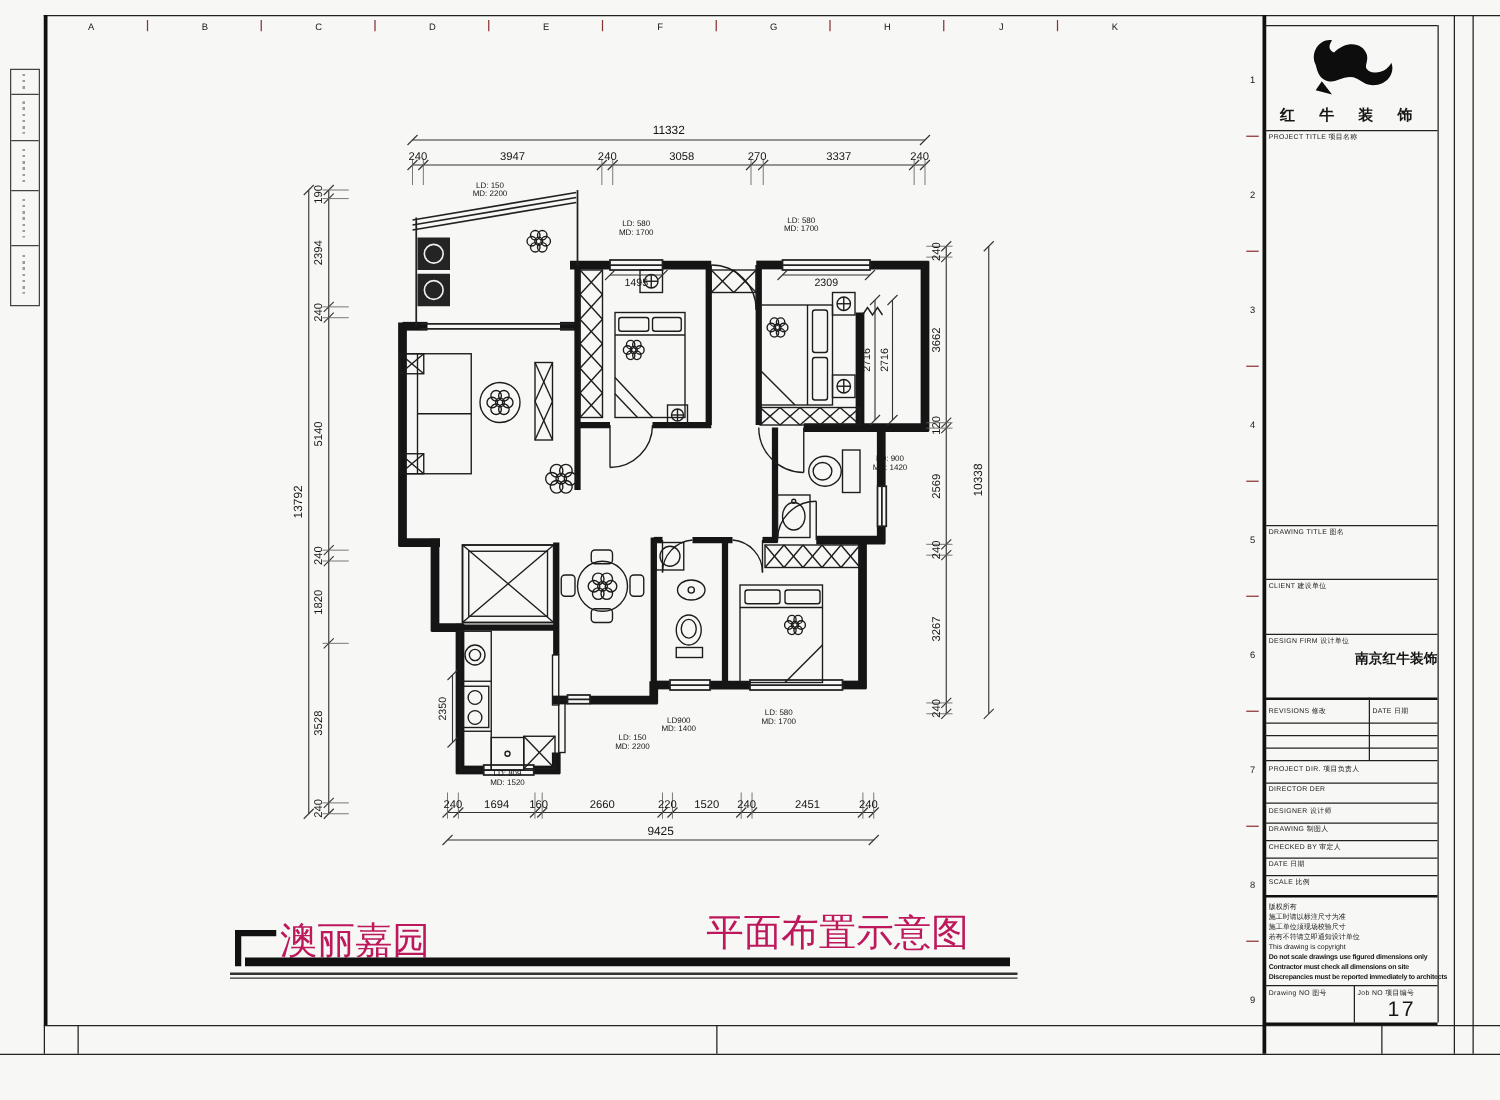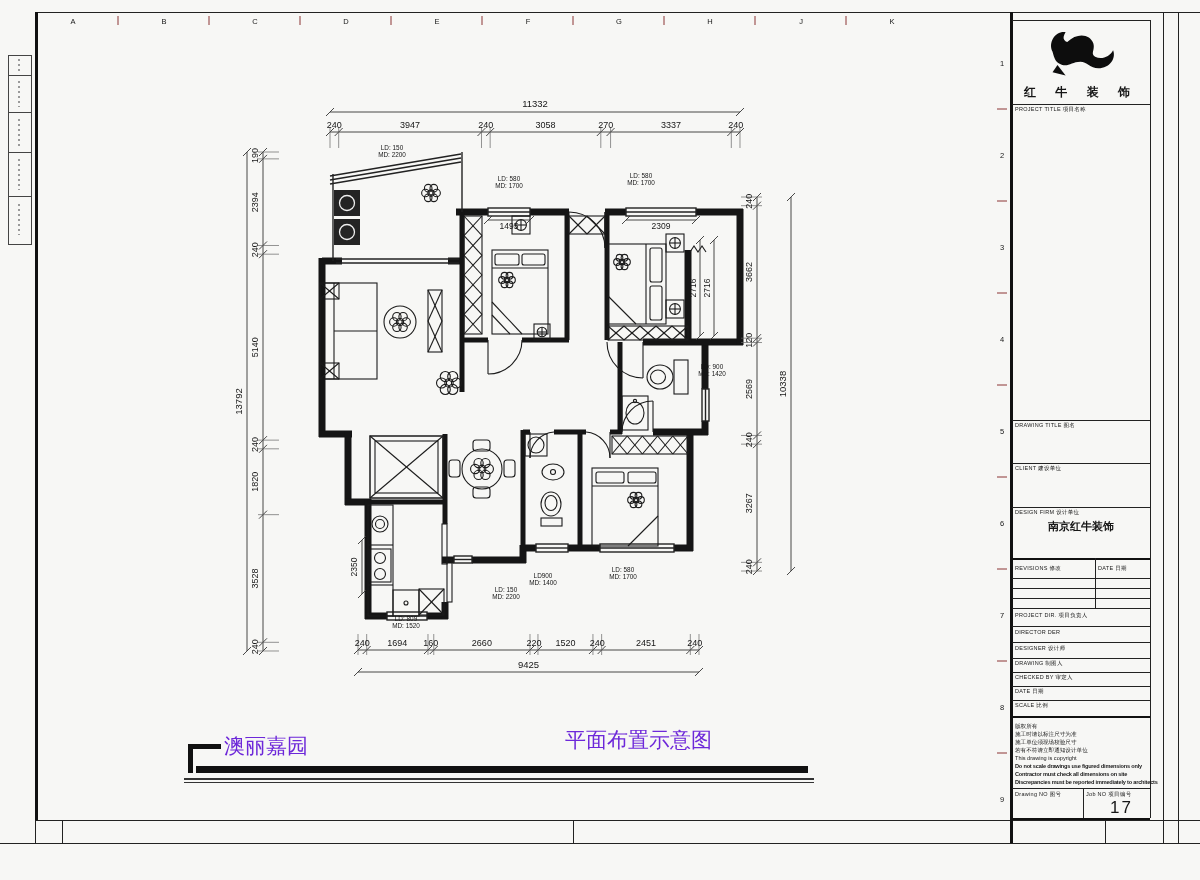--- a/index.html
+++ b/index.html
@@ -14,24 +14,24 @@
   .w5{stroke:#151515;stroke-width:5;}
   .w2{stroke:#222;stroke-width:1.4;fill:none;}
   .f{stroke:#1c1c1c;stroke-width:1.1;fill:none;}
   .f15{stroke:#1c1c1c;stroke-width:1.5;fill:none;}
   .dline{stroke:#333;stroke-width:0.9;}
   .eline{stroke:#666;stroke-width:0.7;}
   .gtick{stroke:#8b3434;stroke-width:1;}
   .tbl{position:absolute;font-size:5.5px;letter-spacing:.3px;color:#1a1a1a;white-space:nowrap;}
   .tbn{position:absolute;font-size:5.6px;color:#1a1a1a;white-space:nowrap;line-height:7.8px;}
   .tbn.b{font-weight:700;letter-spacing:-.2px;}
-  .firm{position:absolute;font-size:11px;font-weight:600;width:138px;text-align:center;}
+  .firm{position:absolute;font-size:11px;font-weight:600;width:138px;text-align:right;}
   .jobno{position:absolute;font-size:17px;letter-spacing:2px;}
   .brand{position:absolute;font-size:12px;font-weight:600;letter-spacing:8px;width:138px;text-align:center;}
-  .ftitle{position:absolute;font-size:21px;color:#6d28d9;white-space:nowrap;}
+  .ftitle{position:absolute;font-size:30px;color:#be185d;white-space:nowrap;}
   .ministrip{position:absolute;left:8px;top:55px;width:22px;height:188px;border:1px solid #444;}
   .ministrip .cell{border-bottom:1px solid #444;position:relative;}
   .ministrip .cell:last-child{border-bottom:none;}
   .ministrip .mark{position:absolute;left:9px;top:15%;width:2px;height:70%;
       background:repeating-linear-gradient(180deg,#9a9a9a 0 2px,transparent 2px 5px);}
 </style>
 </head>
 <body>
 
 <div class="sheet">

